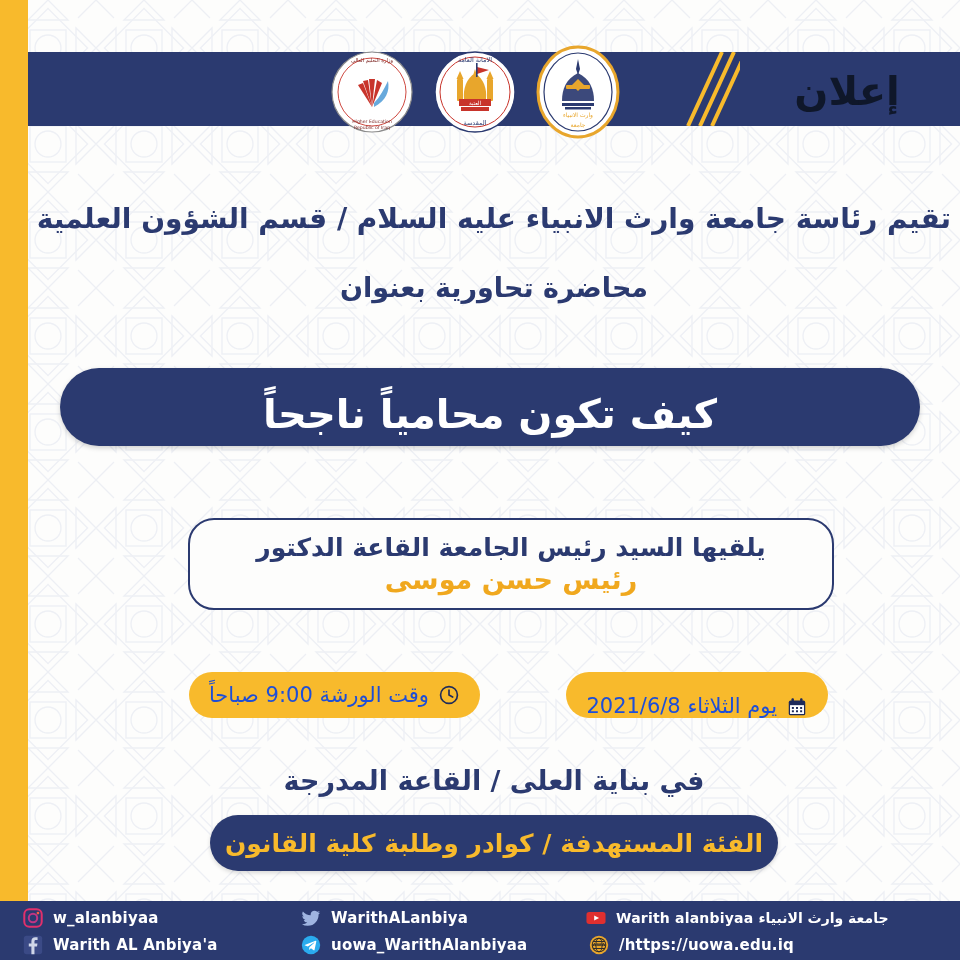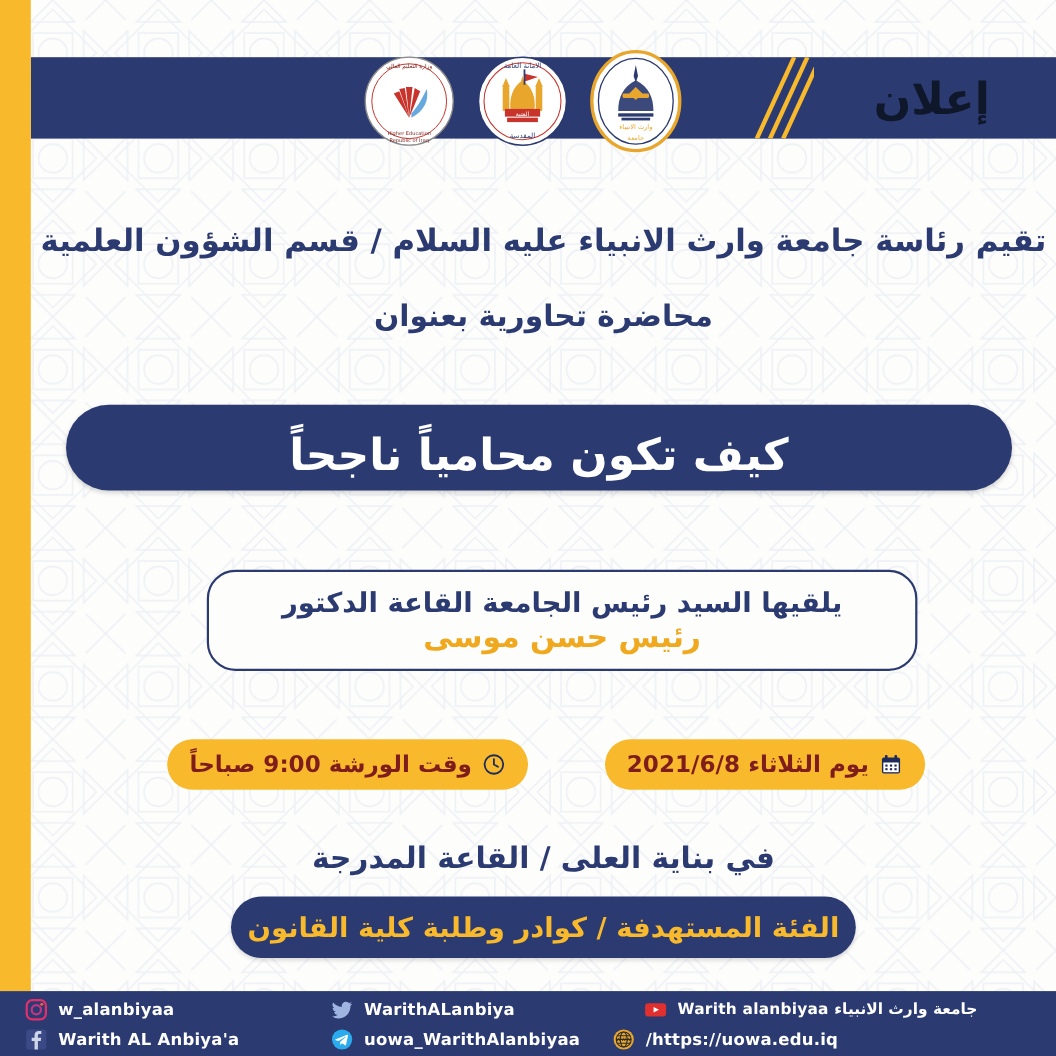--- a/index.html
+++ b/index.html
@@ -182,27 +182,27 @@
     background: #F8BA2C;
     border-radius: 23px;
     display: flex;
     align-items: center;
     justify-content: center;
     gap: 9px;
     padding: 0 20px;
     direction: rtl;
   }
   .badge .badge-text {
-    color: #7f1d1d;
+    color: #1d4ed8;
     font-size: 21px;
-    font-weight: bold;
+    font-weight: normal;
     white-space: nowrap;
     direction: rtl;
   }
-  #badge-date { right: 119px; top: 0; }
+  #badge-date { right: 132px; top: 0; align-items: flex-end; }
   #badge-time { right: 480px; top: 0; }
 
   
   #venue {
     position: absolute;
     left: 0; top: 615px;
     width: 932px;
     color: #2B3A70;
     font-size: 27px;
     font-weight: bold;
@@ -254,21 +254,21 @@
     letter-spacing: 0.2px;
   }
   .f-label.small { font-size: 14px; }
   .f-ico { width: 22px; height: 22px; flex: 0 0 22px; }
 
   #f-instagram { left: 22px;  top: 4px; }
   #f-facebook  { left: 22px;  top: 31px; }
   #f-twitter   { left: 300px; top: 4px; }
   #f-telegram  { left: 300px; top: 31px; }
   #f-youtube   { left: 585px; top: 4px; }
-  #f-website   { left: 556px; top: 31px; }
+  #f-website   { left: 588px; top: 31px; }
 </style>
 </head>
 <body>
 
 <div id="poster">
 
   <svg id="bg-pattern" viewBox="0 0 960 960" preserveAspectRatio="none" aria-hidden="true">
     <defs>
       <pattern id="geo" width="96" height="96" patternUnits="userSpaceOnUse">
         <g fill="none" stroke="#dfe3ee" stroke-width="1.4">

